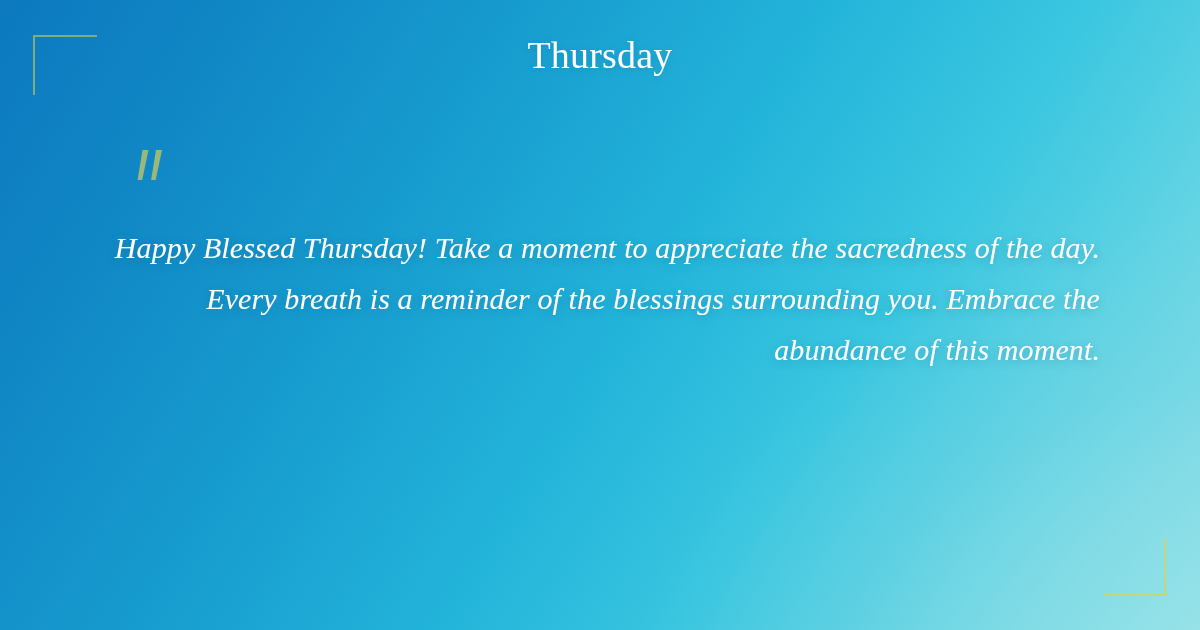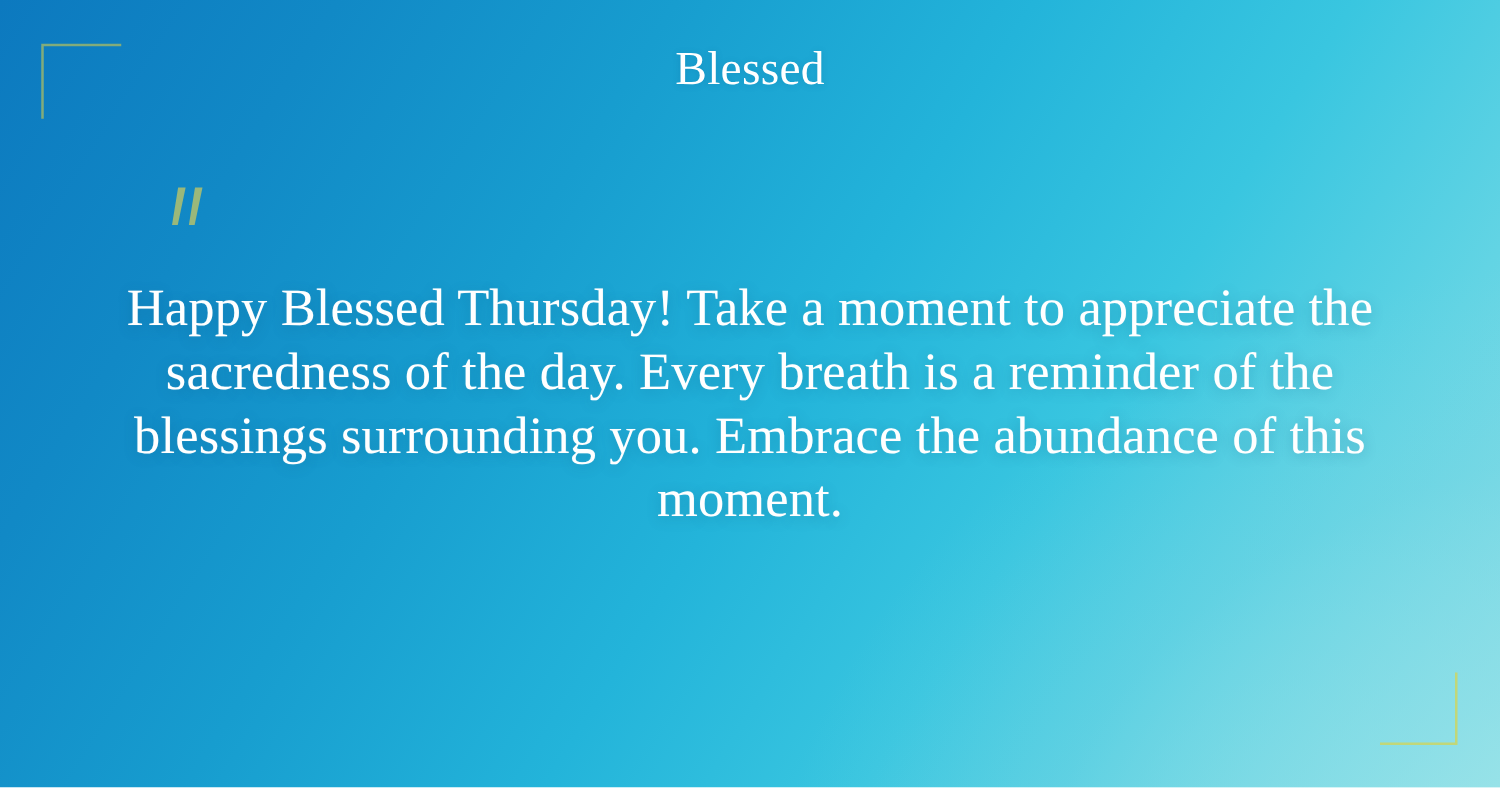--- a/index.html
+++ b/index.html
@@ -77,40 +77,41 @@
     width: 46px;
     height: 52px;
   }
 
   
   #quote-text {
     position: absolute;
     left: 100px;
     top: 222px;
     width: 1000px;
-    text-align: center;
+    text-align: right;
     color: #ffffff;
-    font-size: 42px;
+    font-size: 30px;
     line-height: 51px;
+    font-style: italic;
     font-weight: 400;
     letter-spacing: 0.1px;
     text-shadow: 0 2px 10px rgba(12,90,130,0.30),
                  0 0 1px rgba(255,255,255,0.25);
   }
 </style>
 </head>
 <body>
 
 <div id="card">
 
   <div class="bracket bracket-tl"></div>
 
   <div class="bracket bracket-br"></div>
 
-  <div id="logo">Blessed</div>
+  <div id="logo">Thursday</div>
 
   <div id="quote-mark">
     <svg width="46" height="52" viewBox="0 0 46 52" aria-hidden="true">
       <g fill="#9ab87a">
         <path d="M14.5 4 L20.5 4 L14.2 34 L9.6 34 Z"></path>
         <path d="M28.0 4 L34.0 4 L27.7 34 L23.1 34 Z"></path>
       </g>
     </svg>
   </div>
 

